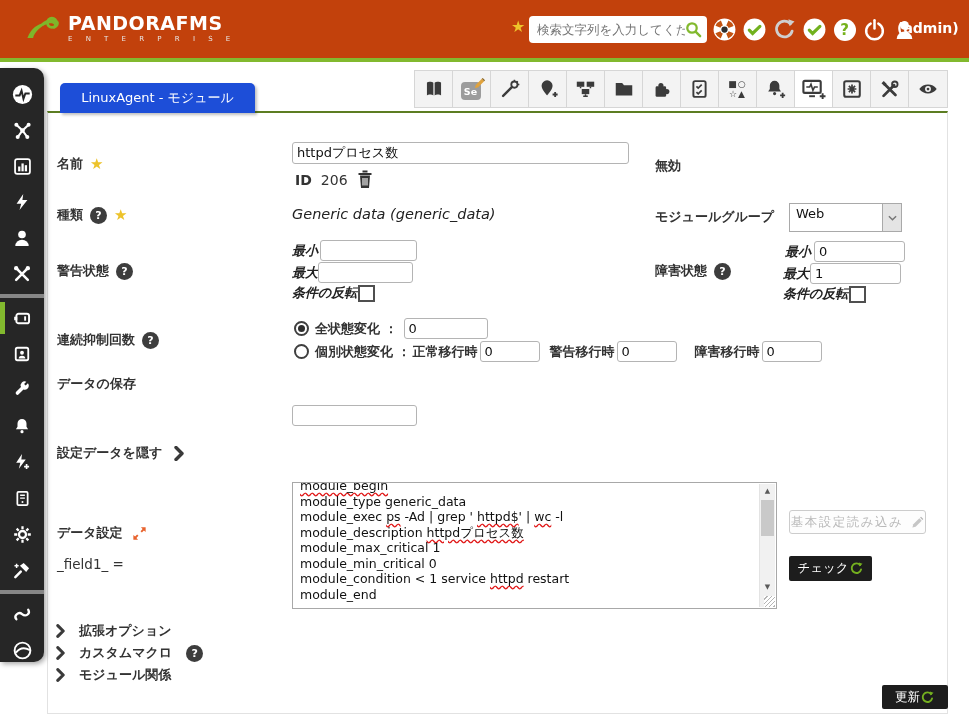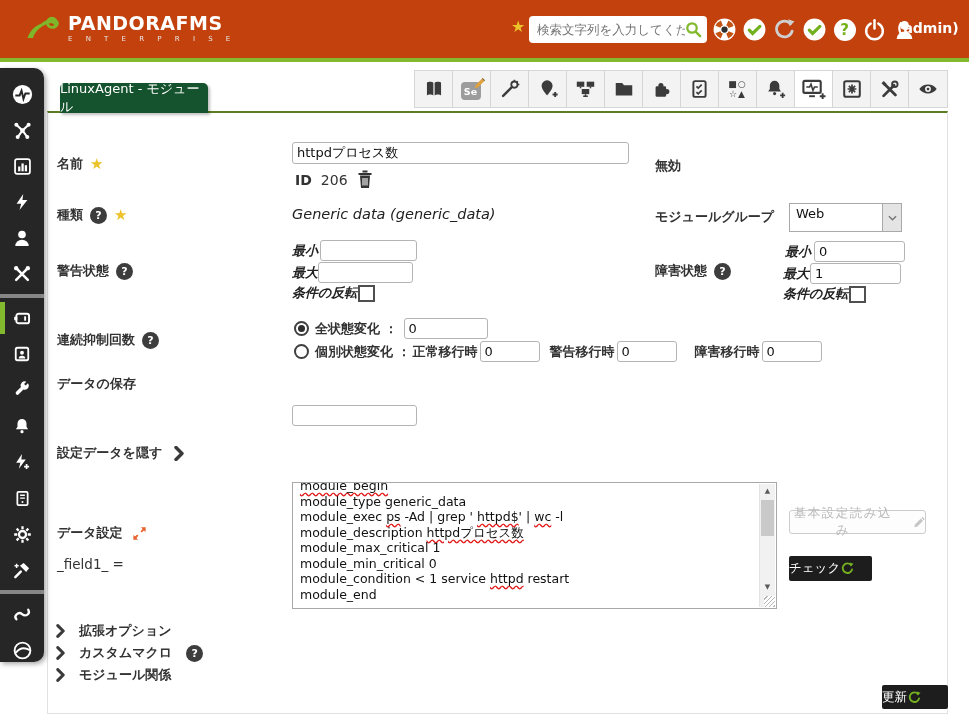--- a/index.html
+++ b/index.html
@@ -26,21 +26,21 @@
   .hicon.q .disc::after{content:"?"}
   .admin{position:absolute;left:897px;top:20px;color:#fff;font-weight:bold;font-size:14px}
 
   
   .sidebar{position:absolute;left:0;top:68px;width:44px;height:594px;background:#262626;border-radius:0 10px 10px 0;box-shadow:2px 2px 5px rgba(0,0,0,.35);padding-top:8px;z-index:5;display:flex;flex-direction:column;align-items:center}
   .sbi{width:44px;height:36px;display:flex;align-items:center;justify-content:center;color:#fff;position:relative;flex:0 0 auto}
   .sbi.active::before{content:"";position:absolute;left:0;top:2px;bottom:2px;width:5px;background:#82b92e}
   .sbsep{width:44px;height:4px;background:#868686;margin:2px 0;flex:0 0 auto}
 
   
-  .tab{position:absolute;left:60px;top:83px;width:148px;height:30px;background:#14532d;border-radius:5px 5px 0 0;color:#fff;font-size:13px;display:flex;align-items:center;justify-content:center;box-shadow:2px 2px 3px rgba(0,0,0,.25);z-index:4}
+  .tab{position:absolute;left:60px;top:83px;width:195px;height:30px;background:#1d4ed8;border-radius:5px 5px 0 0;color:#fff;font-size:13px;display:flex;align-items:center;justify-content:center;box-shadow:2px 2px 3px rgba(0,0,0,.25);z-index:4}
   .panel{position:absolute;left:47px;top:111px;width:901px;height:603px;background:#fff;border:1px solid #e2e2e2;border-top:2px solid #5c7d22;z-index:1}
   .toolbar{position:absolute;left:414px;top:70px;display:flex;border:1px solid #d6d6d6;z-index:4}
   .tbi{width:38px;height:36px;background:#f3f3f3;border-right:1px solid #d6d6d6;display:flex;align-items:center;justify-content:center;color:#3b3b3b}
   .tbi:last-child{border-right:none}
   .tbi.active{background:#fff}
   .shapes{display:flex;flex-direction:column;align-items:center;line-height:10px;font-size:9px;letter-spacing:1px;color:#3b3b3b}
   .shp1::after{content:"■○"}
   .shp2::after{content:"☆▲"}
   .se-ic{position:relative;width:22px;height:20px}
   .se-ic .se-box{width:20px;height:18px;background:#9c9c9c;border-radius:4px;color:#fff;font-size:9.5px;font-weight:bold;display:flex;align-items:center;justify-content:center;margin-top:3px}
@@ -55,22 +55,22 @@
   .help::after{content:"?"}
   .star{color:#edc32b;font-size:15px;line-height:15px}
   input[type=checkbox]{appearance:none;-webkit-appearance:none;width:17px;height:17px;border:2px solid #4f4f4f;background:#fff;position:relative;cursor:pointer}
   input[type=checkbox]:checked::after{content:"";position:absolute;left:3px;top:-2px;width:7px;height:12px;border:solid #5a5a5a;border-width:0 3px 3px 0;transform:rotate(40deg)}
   input[type=radio]{appearance:none;-webkit-appearance:none;width:15px;height:15px;border:2px solid #3f3f3f;border-radius:50%;background:#fff;cursor:pointer}
   input[type=radio]:checked::after{content:"";display:block;width:7px;height:7px;margin:2px;border-radius:50%;background:#2e2e2e}
   .sel{display:flex;align-items:stretch;border:1px solid #a9a9a9;background:#fff;height:29px;z-index:2;cursor:pointer}
   .sel-text{flex:1;padding:2px 6px;font-size:13px;color:#111}
   .sel-btn{width:19px;background:#e4e4e4;border-left:1px solid #a9a9a9;display:flex;align-items:center;justify-content:center;color:#666}
   .row{display:flex;align-items:center;z-index:2}
-  .btn-dark{background:#1d1d1d;color:#fff;border:none;border-radius:2px;display:flex;align-items:center;font-size:12.5px;cursor:pointer;z-index:2;font-family:inherit}
-  .btn-ghost{background:#fdfdfd;border:1px solid #ccc;border-radius:3px;color:#b9b9b9;display:flex;align-items:center;justify-content:center;gap:17px;font-size:12.5px;letter-spacing:1.5px;cursor:pointer;z-index:2;font-family:inherit}
+  .btn-dark{background:#1d1d1d;color:#fff;border:none;border-radius:2px;display:flex;align-items:center;justify-content:center;font-size:12.5px;cursor:pointer;z-index:2;font-family:inherit}
+  .btn-ghost{background:#fdfdfd;border:1px solid #ccc;border-radius:3px;color:#b9b9b9;display:flex;align-items:center;justify-content:center;gap:8px;font-size:12.5px;letter-spacing:1.5px;cursor:pointer;z-index:2;font-family:inherit}
 
   
   .code{position:absolute;left:292px;top:482px;width:485px;height:127px;border:1px solid #a8a8a8;background:#fff;font-size:12.5px;line-height:15.5px;z-index:2}
   .code-pad{position:absolute;left:0;top:0;right:18px;bottom:0;overflow:hidden;padding:4px 7px}
   .code-inner{margin-top:-9px;white-space:pre;color:#111}
   .sq{text-decoration-line:underline;text-decoration-style:wavy;text-decoration-color:#e01414;text-underline-offset:2px}
   .sb{position:absolute;top:1px;right:1px;bottom:1px;width:16px;background:#f1f1f1;border-left:1px solid #e3e3e3}
   .sb-btn{position:absolute;left:0;width:100%;height:14px;display:flex;align-items:center;justify-content:center;font-size:7px;color:#5a5a5a;cursor:pointer}
   .sb-up{top:1px}.sb-up::after{content:"▲"}
   .sb-down{bottom:12px}.sb-down::after{content:"▼"}

